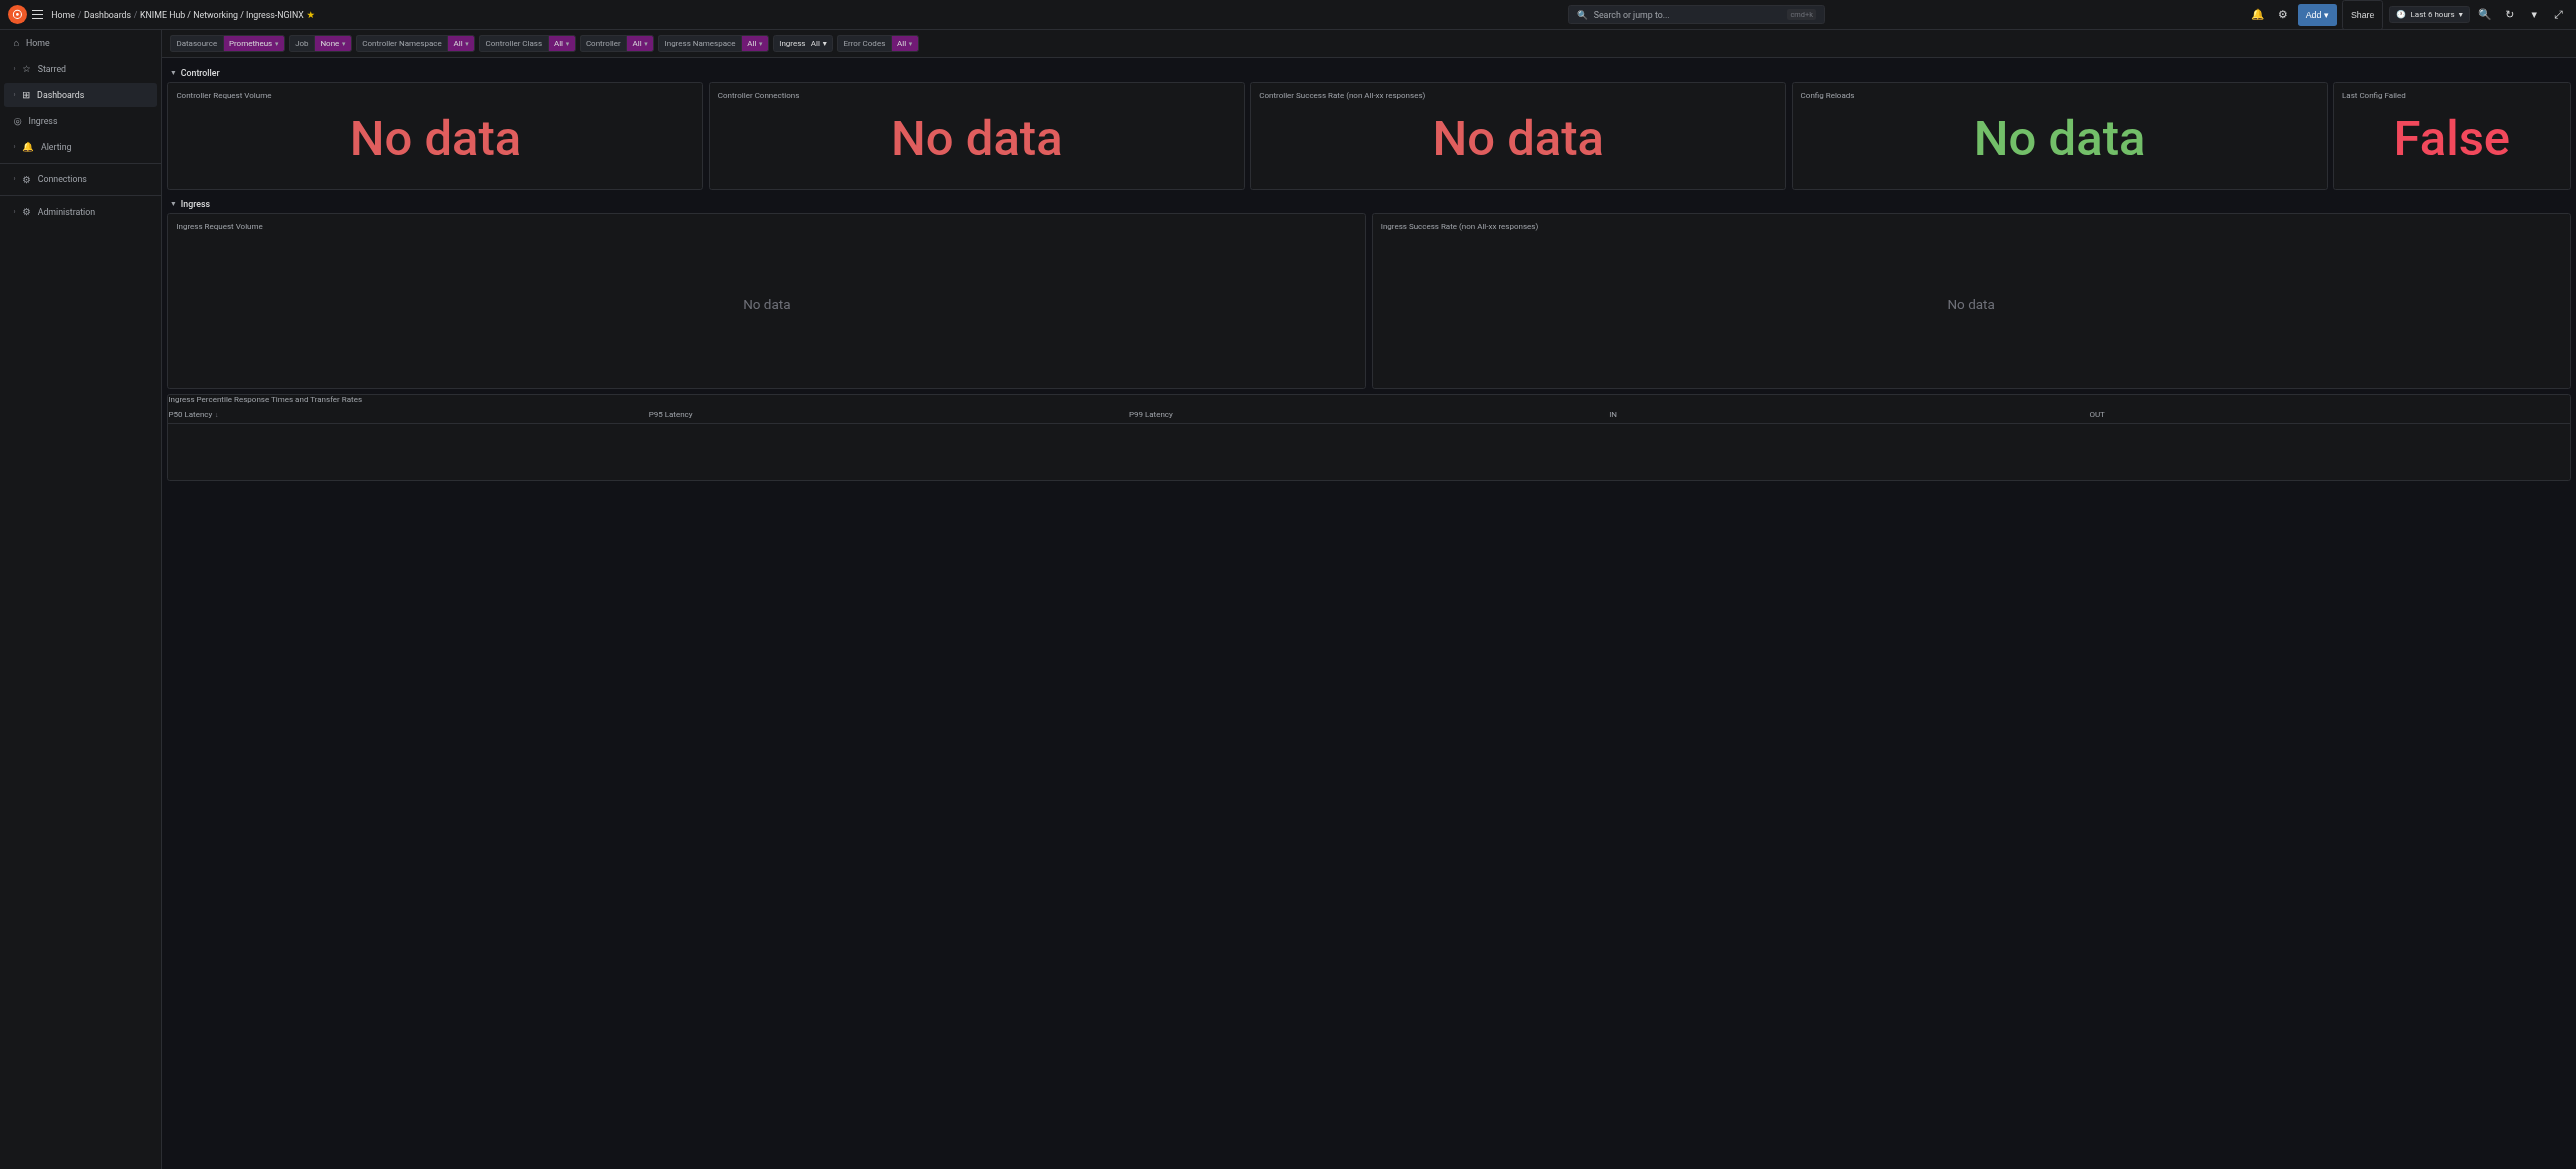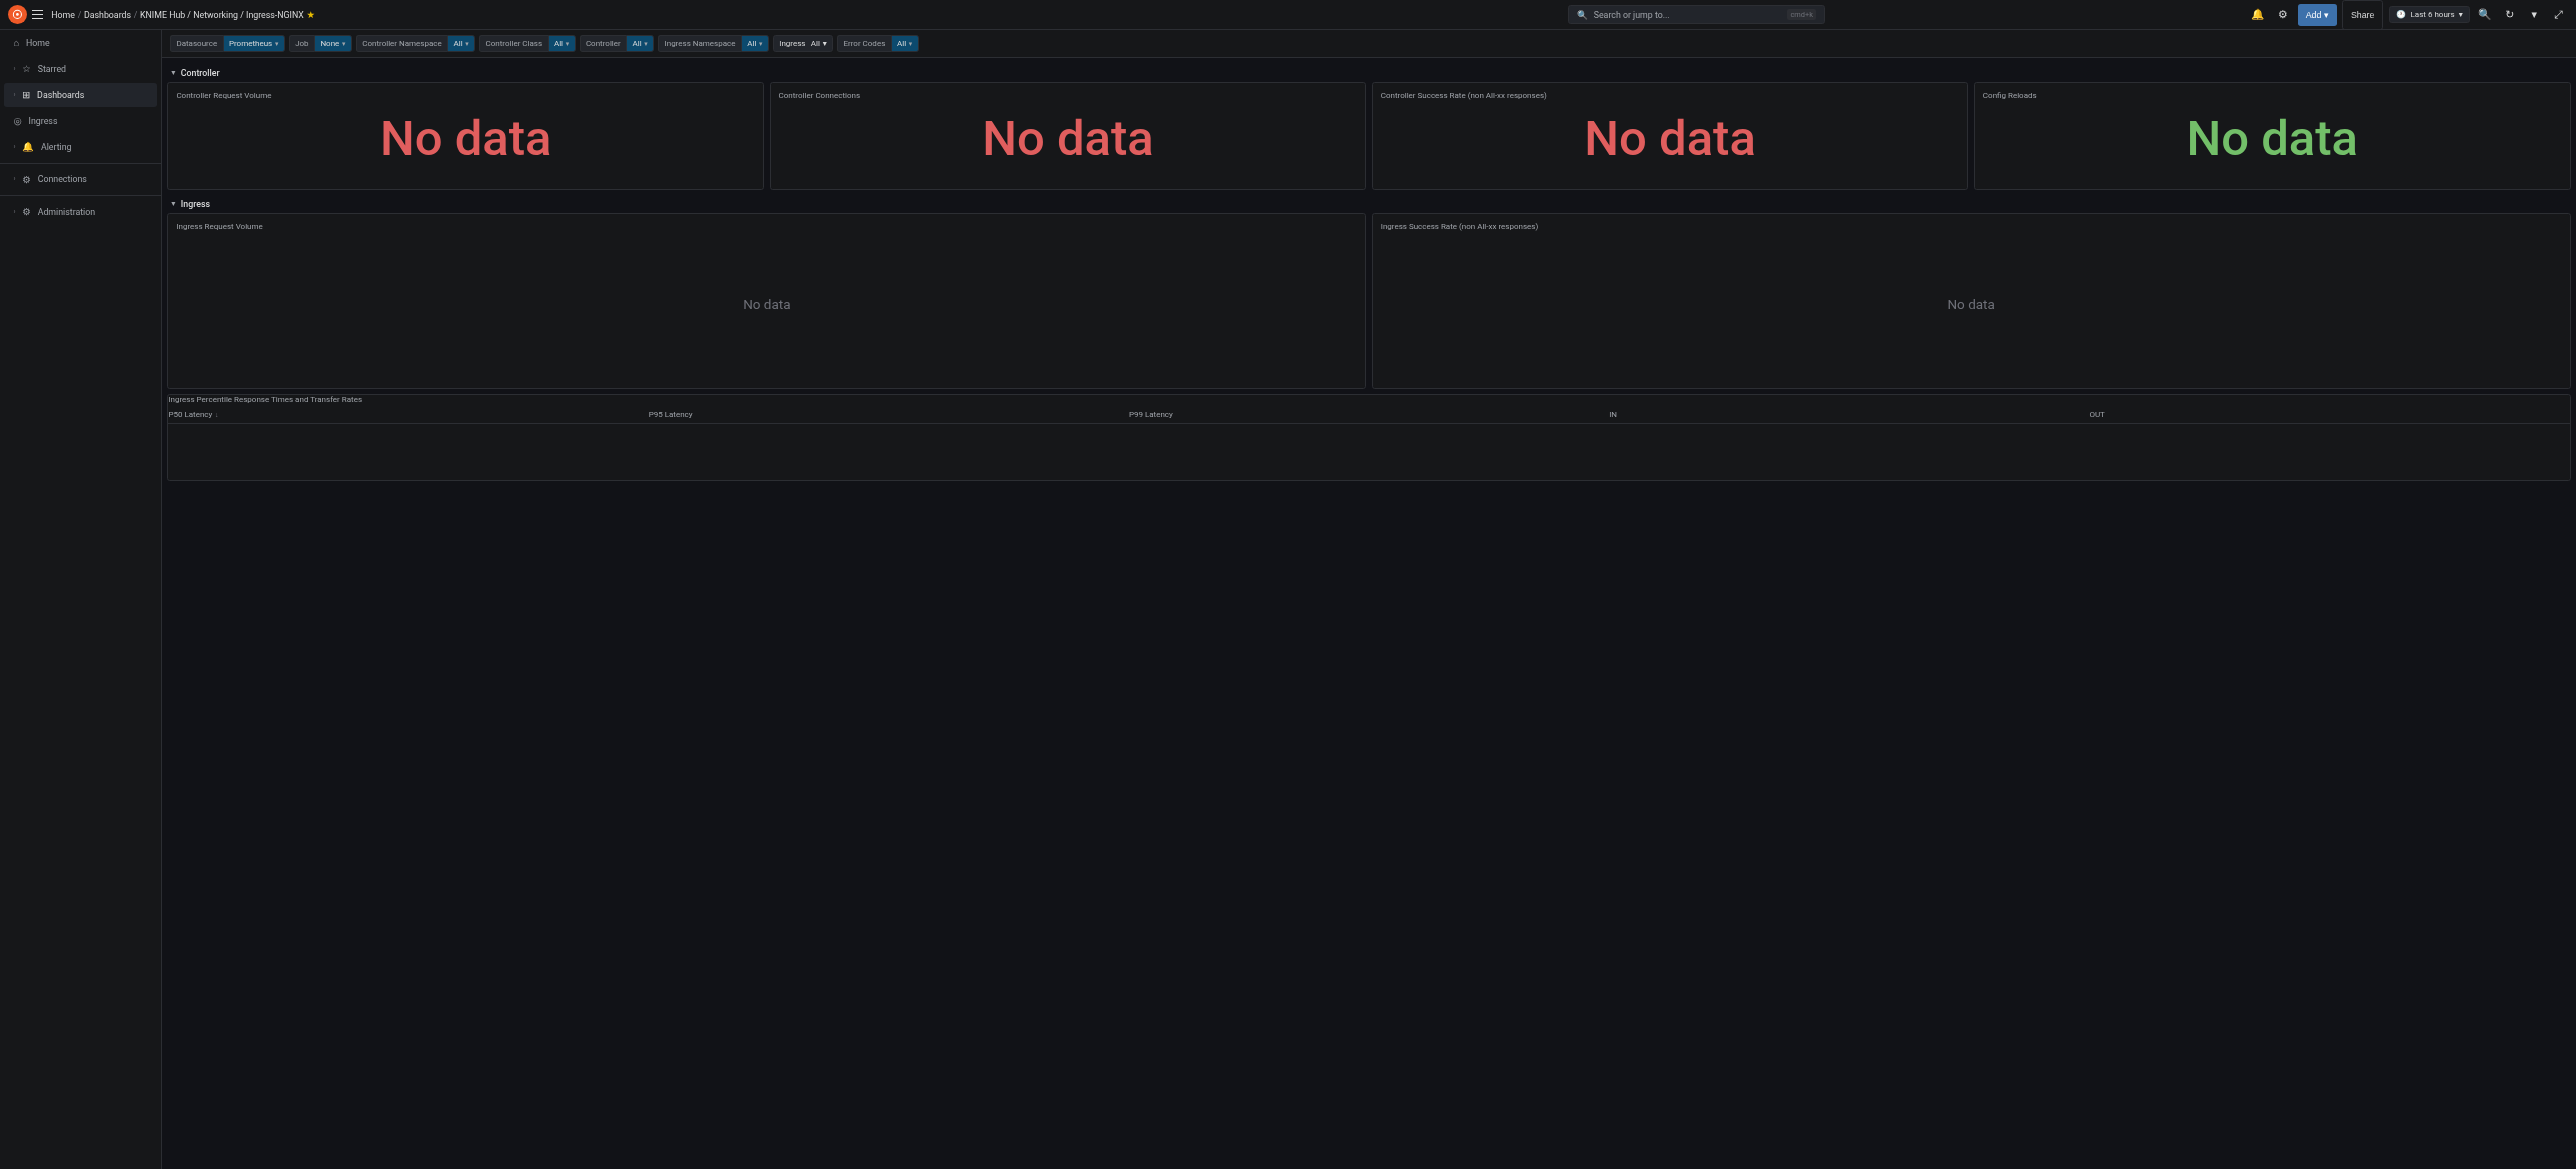--- a/index.html
+++ b/index.html
@@ -199,21 +199,21 @@
     .filter-label {
       background: #22252b;
       border: 0.7px solid #2c2e33;
       border-right: none;
       border-radius: 2.7px 0 0 2.7px;
       padding: 2.7px 5.4px;
       font-size: 8px;
       color: #9fa3a9;
     }
     .filter-value {
-      background: #0c4a6e;
+      background: #701a75;
       border: 0.7px solid #2c2e33;
       border-radius: 0 2.7px 2.7px 0;
       padding: 2.7px 5.4px;
       font-size: 8px;
       color: #d8d9da;
       cursor: pointer;
       display: flex;
       align-items: center;
       gap: 2.7px;
     }
@@ -523,20 +523,24 @@
           <div class="panel-title">Controller Connections</div>
           <div class="panel-no-data-red">No data</div>
         </div>
         <div class="panel">
           <div class="panel-title">Controller Success Rate (non All-xx responses)</div>
           <div class="panel-no-data-red">No data</div>
         </div>
         <div class="panel">
           <div class="panel-title">Config Reloads</div>
           <div class="panel-no-data-green">No data</div>
+        </div>
+        <div class="panel panel-last-config">
+          <div class="panel-title">Last Config Failed</div>
+          <div class="panel-false">False</div>
         </div>
       </div>
 
       <div class="section-header">
         <span class="collapse-icon">▼</span>
         <span>Ingress</span>
       </div>
 
       <div class="ingress-panels">
         <div class="panel panel-half">

